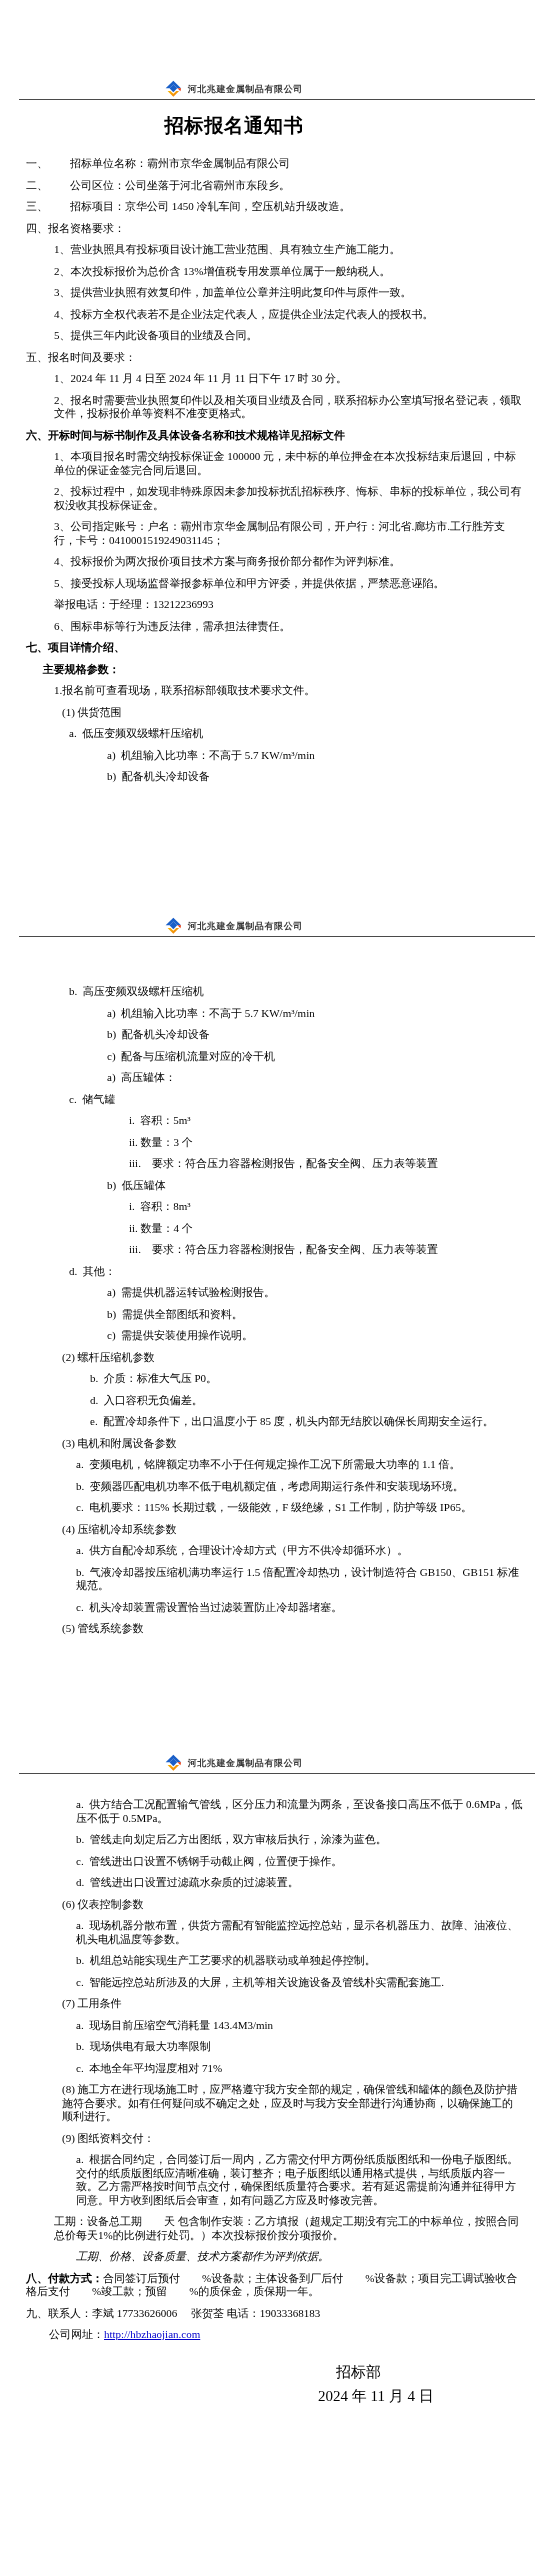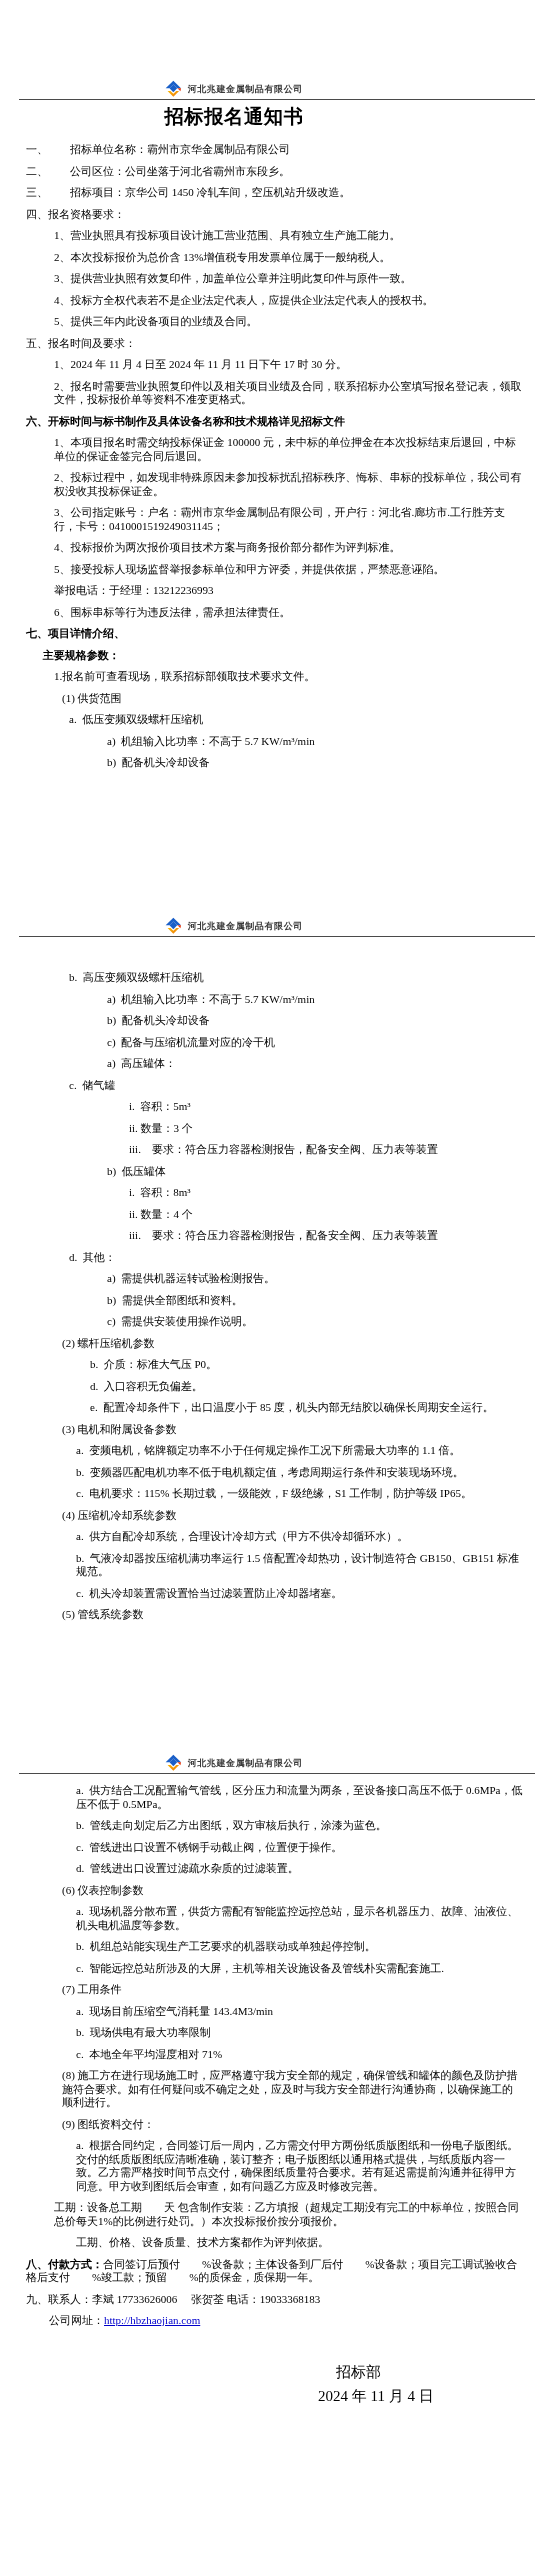--- a/index.html
+++ b/index.html
@@ -14,36 +14,36 @@
   }
   .pageheader svg{vertical-align:middle;margin-right:5.8px;}
   .coname{
     display:inline-block;vertical-align:middle;
     font-size:9px;font-weight:600;color:#3a3a3a;letter-spacing:0.6px;
     font-family:"Liberation Serif","DejaVu Serif",serif;
   }
   .rule{position:absolute;left:19.3px;width:516px;border-top:1.3px solid #4a4a4a;height:0;}
   .doc-title{
     position:absolute;left:0;width:468px;text-align:center;
-    font-size:19.3px;font-weight:700;letter-spacing:0.6px;color:#000;
+    font-size:19.3px;font-weight:700;letter-spacing:0.6px;color:#000;margin-top:9px;
   }
-  .content{position:absolute;left:26px;width:497px;font-size:11px;}
+  .content{position:absolute;left:26px;width:497px;font-size:11px;margin-top:14px;}
   .line{line-height:13.5px;margin-bottom:8px;white-space:pre-wrap;}
   .bold{font-weight:700;}
   
   .h   {padding-left:0;}
   .n1  {padding-left:28px;}
   .nsub{padding-left:16.7px;}
   .p   {padding-left:36px;}
   .la  {padding-left:43px;}
   .lb  {padding-left:64px;}
   .lc  {padding-left:50px;}
   .lp  {padding-left:81px;}
   .lr  {padding-left:103px;}
-  .gk2 {padding-left:50px;}
+  .gk2 {padding-left:50px;font-style:italic;}
   .web {padding-left:23px;}
   .weblink{color:#0000cc;text-decoration:underline;}
   .footer-line{position:absolute;font-size:15px;line-height:13.5px;white-space:nowrap;}
 </style>
 </head>
 <body>
 
 <div class="canvas">
 
   <div class="pageheader" style="top:80px">

